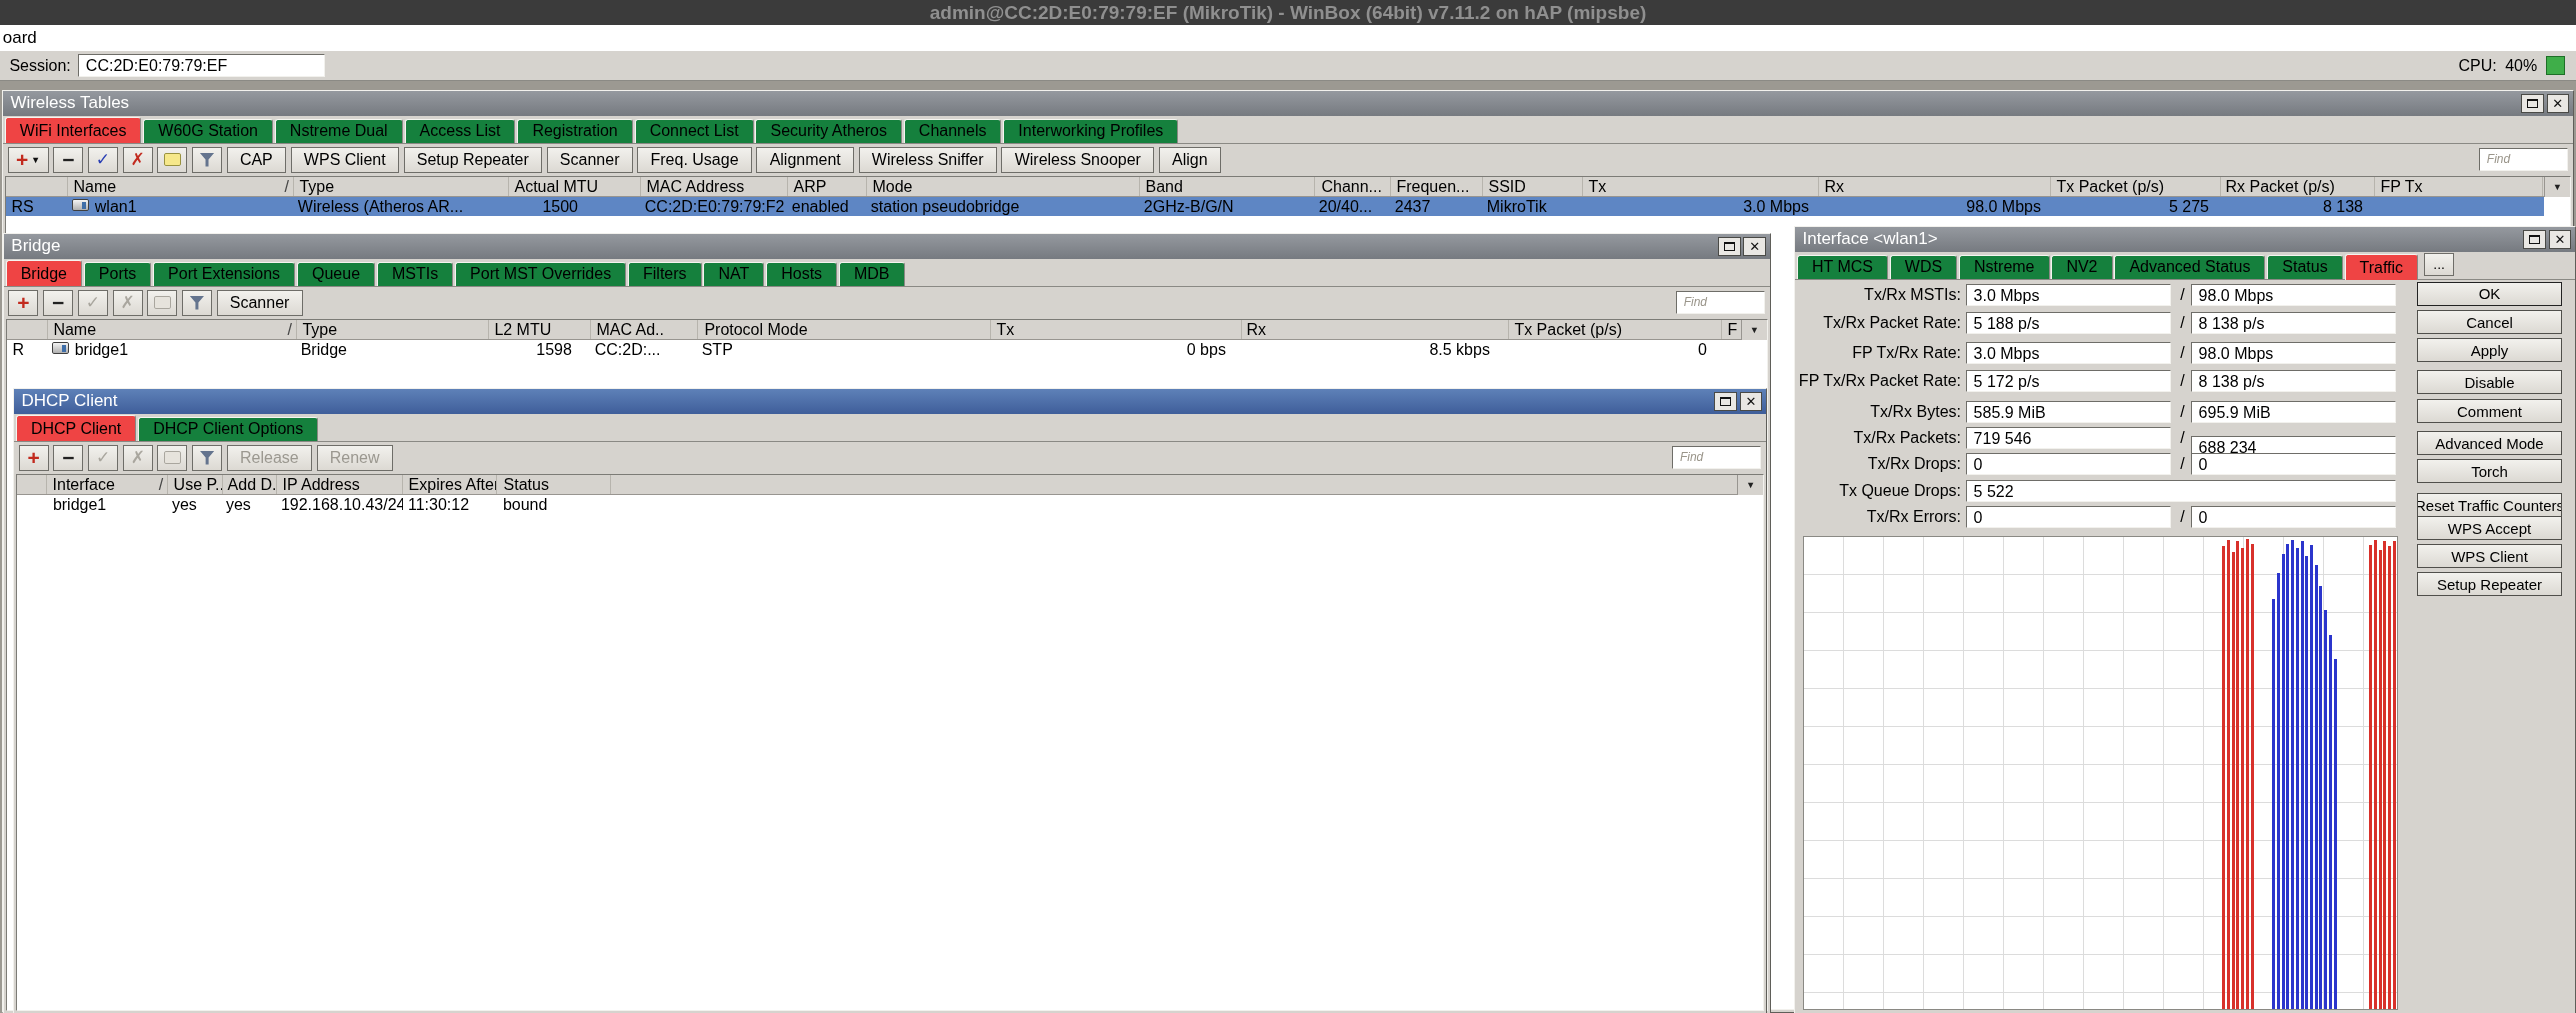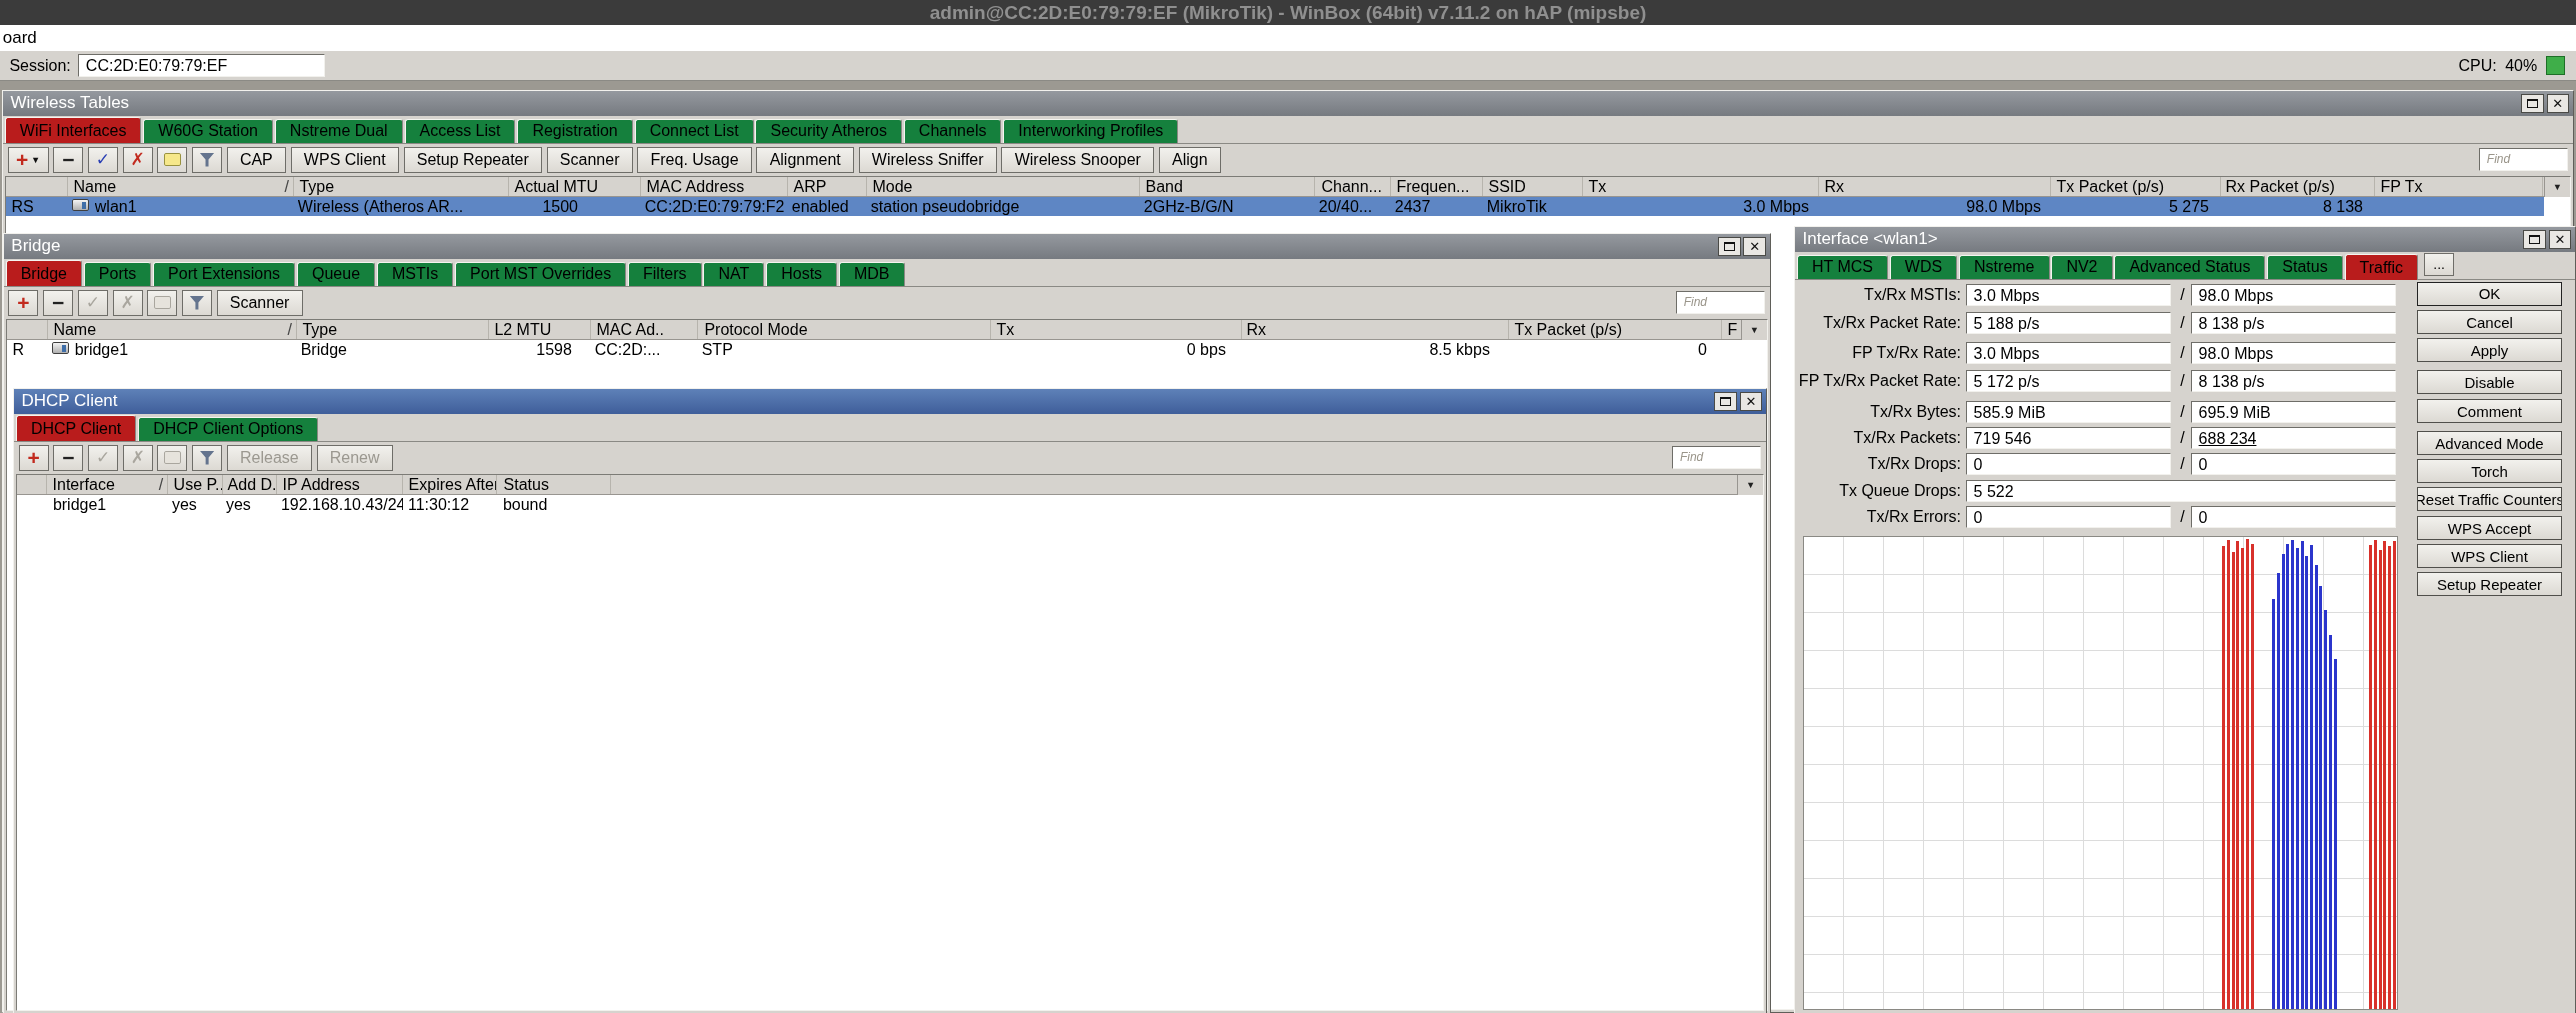--- a/index.html
+++ b/index.html
@@ -17,21 +17,21 @@
 .win{position:absolute;background:#d6d3ce;border:1.9px solid;border-color:#f2f1ed #5f5e59 #5f5e59 #f2f1ed;display:flex;flex-direction:column;}
 .titlebar{flex:0 0 24.5px;display:flex;align-items:center;padding:0 3.8px 0 7.5px;color:#fff;font-size:17px;white-space:nowrap;}
 .titlebar.inactive{background:linear-gradient(#95999f,#767a80);}
 .titlebar.active{background:linear-gradient(#5e81b8,#3f5e9a);}
 .tb-btns{margin-left:auto;display:flex;gap:2.8px;}
 .tb-btn{width:22.6px;height:19px;background:#e9e7e3;border:0.9px solid #4a4a46;display:flex;align-items:center;justify-content:center;font-size:13px;color:#111;line-height:1;cursor:default;}
 .glyph-restore{width:10.4px;height:8.5px;border:0.9px solid #111;border-top-width:2.8px;background:#e9e7e3;}
 
 .tabs{flex:0 0 27px;display:flex;align-items:flex-end;padding:1.9px 1.9px 0 1.9px;border-bottom:0.9px solid #8a8984;}
 .tab{height:23.6px;line-height:22.6px;padding:0 14px;background:#15803d;border:0.9px solid;border-color:#f5f4f0 #8a8984 #8a8984 #f5f4f0;border-bottom:none;margin-right:1.9px;border-radius:2.8px 2.8px 0 0;font-size:16px;white-space:nowrap;}
-.tab.active{background:#b91c1c;height:26px;line-height:25.4px;margin-bottom:-0.9px;}
+.tab.active{background:#ef4444;height:26px;line-height:25.4px;margin-bottom:-0.9px;}
 .more-btn{height:22.6px;padding:0 8.5px;background:linear-gradient(#f2f1ed,#dcd9d3);border:0.9px solid #6e6d68;line-height:21px;margin:0 0 2.8px 3.8px;font-size:14px;}
 
 .toolbar{flex:0 0 32px;display:flex;align-items:center;gap:4.7px;padding:0 4.7px;}
 .icon-btn{width:30px;height:26px;background:linear-gradient(#f2f1ed,#dcd9d3);border:0.9px solid #6e6d68;display:flex;align-items:center;justify-content:center;flex:0 0 auto;}
 .icon-btn.wide{width:41px;}
 .plus{color:#c22a1e;font-size:21px;font-weight:bold;line-height:1;}
 .minus{color:#222;font-size:21px;font-weight:bold;line-height:1;}
 .check{color:#2a3fb4;font-size:17px;font-weight:bold;line-height:1;}
 .cross{color:#c22a1e;font-size:17px;font-weight:bold;line-height:1;}
 .dis-glyph{color:#a9a69e !important;}
@@ -303,21 +303,21 @@
     <div class="fbox fb2 sunken" style="top:90px;">8 138 p/s</div>
 
     <span class="flabel" style="top:121px;">Tx/Rx Bytes:</span>
     <div class="fbox fb1 sunken" style="top:121px;">585.9 MiB</div>
     <span class="fslash" style="top:121px;">/</span>
     <div class="fbox fb2 sunken" style="top:121px;">695.9 MiB</div>
 
     <span class="flabel" style="top:147px;">Tx/Rx Packets:</span>
     <div class="fbox fb1 sunken" style="top:147px;">719 546</div>
     <span class="fslash" style="top:147px;">/</span>
-    <div class="fbox fb2 sunken" style="top:147px;text-decoration:underline;">688 234</div>
+    <div class="fbox fb2 sunken" style="top:156px;text-decoration:underline;">688 234</div>
 
     <span class="flabel" style="top:173px;">Tx/Rx Drops:</span>
     <div class="fbox fb1 sunken" style="top:173px;">0</div>
     <span class="fslash" style="top:173px;">/</span>
     <div class="fbox fb2 sunken" style="top:173px;">0</div>
 
     <span class="flabel" style="top:200px;">Tx Queue Drops:</span>
     <div class="fbox fbw sunken" style="top:200px;">5 522</div>
 
     <span class="flabel" style="top:226px;">Tx/Rx Errors:</span>
@@ -355,21 +355,21 @@
         <div class="bar r" style="left: 589px; top: 3.8px;"></div>
       </div>
 
     <div class="side-btn default" style="top:1.9px;">OK</div>
     <div class="side-btn" style="top:30px;">Cancel</div>
     <div class="side-btn" style="top:58px;">Apply</div>
     <div class="side-btn" style="top:90px;">Disable</div>
     <div class="side-btn" style="top:119px;">Comment</div>
     <div class="side-btn" style="top:151px;">Advanced Mode</div>
     <div class="side-btn" style="top:179px;">Torch</div>
-    <div class="side-btn" style="top:207px;">Reset Traffic Counters</div>
+    <div class="side-btn" style="top:213px;">Reset Traffic Counters</div>
     <div class="side-btn" style="top:236px;">WPS Accept</div>
     <div class="side-btn" style="top:264px;">WPS Client</div>
     <div class="side-btn" style="top:292px;">Setup Repeater</div>
   </div>
 </div>
 
 <div class="win" style="left:13px;top:388px;width:1754px;height:626px;">
   <div class="titlebar active">
     <span>DHCP Client</span>
     <div class="tb-btns">

